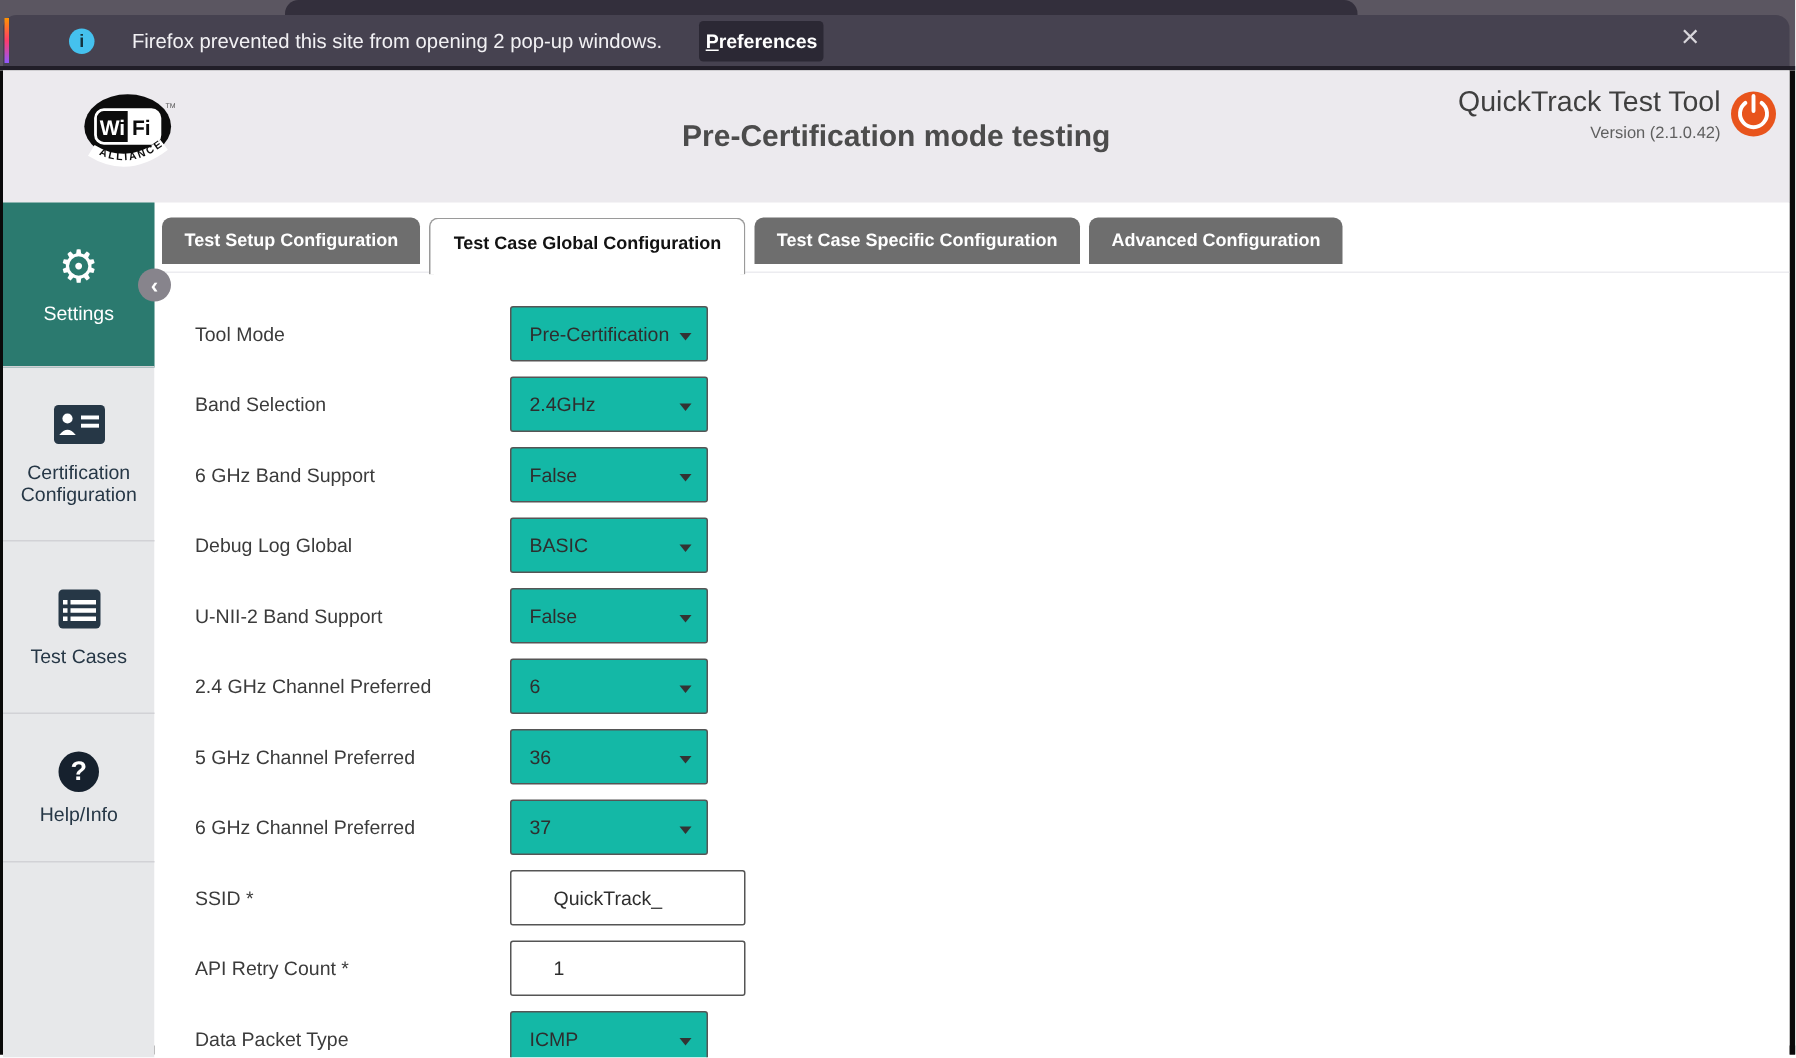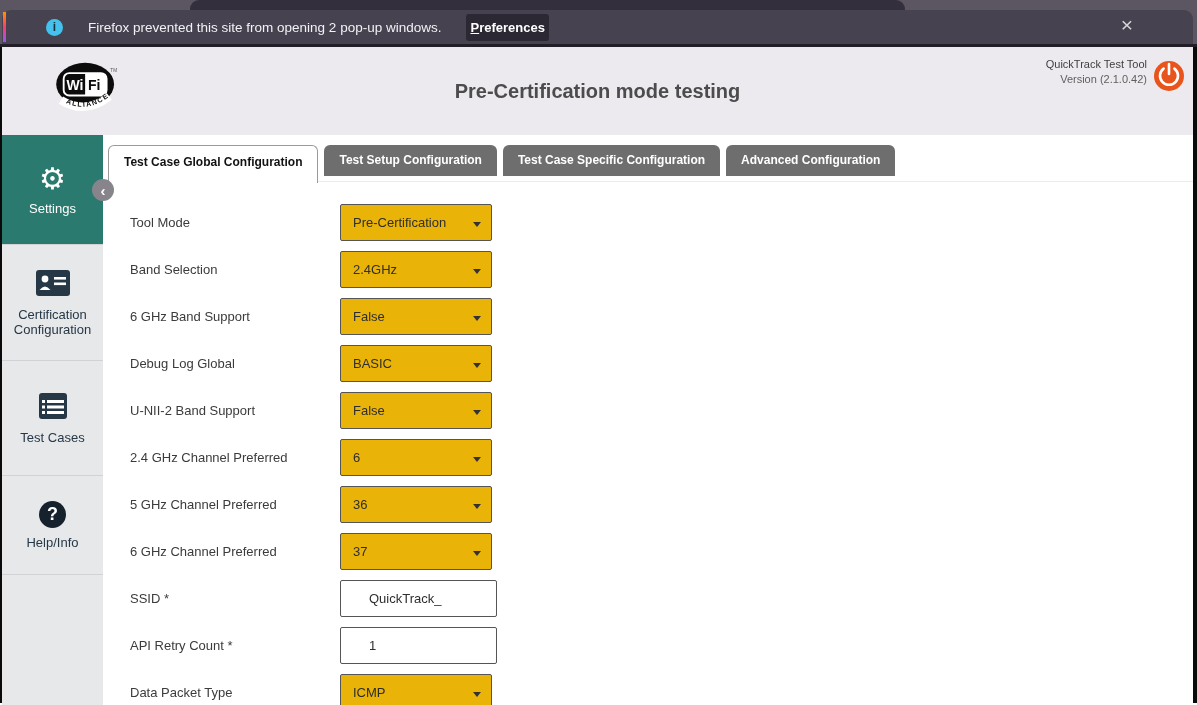--- a/index.html
+++ b/index.html
@@ -30,21 +30,21 @@
   
   #window { height:656px; border-left:2px solid #0a0a0a; border-right:4px solid #0a0a0a;
             border-bottom:6px solid #0a0a0a; background:#fff; position:relative; }
 
   
   #header { height:88px; background:#eceaee; position:relative; display:flex; align-items:center;padding-left:36px; }
   .logo-wrap { margin-left:16px; }
   .page-title { position:absolute; left:0; right:0; text-align:center; font-size:20px;
                 font-weight:bold; color:#4c4c4c; }
   .hdr-right { position:absolute; right:46px; top:11px; text-align:right; }
-  .app-name { font-size:11px; color:#3f3f3f; }
+  .app-name { font-size:19px; color:#3f3f3f; }
   .app-version { font-size:11px; color:#5f5f5f; margin-top:3px; }
   .power-wrap { position:absolute; right:8px; top:13px; cursor:pointer; }
 
   
   #main { display:flex; height:582px; }
 
   
   #sidebar { width:101px; background:#e7e8ea; flex:0 0 auto; }
   .side-item { position:relative; border-bottom:1px solid #d2d2d6; display:flex;
                flex-direction:column; align-items:center; justify-content:center; gap:7px;
@@ -70,21 +70,21 @@
                    background:#ececf0; }
   .tab { background:#6e6e6e; color:#fff; font-size:12px; font-weight:bold; padding:0 15px;
          height:31px; line-height:31px; border-radius:6px 6px 0 0; cursor:pointer;
          white-space:nowrap; }
   .tab.active { background:#fff; color:#121212; border:1px solid #9a9a9a; border-bottom:none;
                 height:38px; line-height:33px; position:relative; z-index:2; }
 
   .form { padding:17px 0 0 27px; }
   .frow { display:flex; align-items:center; height:47px; }
   .frow label { width:210px; font-size:13px; color:#3b3b3b; }
-  .sel { width:152px; height:37px; border:1.5px solid #555; border-radius:2px; background:#eab308;
+  .sel { width:132px; height:37px; border:1.5px solid #555; border-radius:2px; background:#14b8a6;
          display:flex; align-items:center; padding:0 22px 0 12px; font-size:13px; color:#2e2e2e;
          position:relative; cursor:pointer; }
   .sel .arrow { position:absolute; right:10px; top:17px; width:0; height:0;
                 border-left:4.5px solid transparent; border-right:4.5px solid transparent;
                 border-top:5.5px solid #333; }
   .tin { width:157px; height:37px; border:1.5px solid #555; border-radius:2px; background:#fff;
          font-size:13px; color:#2e2e2e; padding:0 10px 0 28px;
          font-family:"Liberation Sans",sans-serif; }
 </style>
 </head>
@@ -170,22 +170,22 @@
           <span>Test Cases</span>
         </div>
         <div class="side-item help">
           <span class="help-circle">?</span>
           <span>Help/Info</span>
         </div>
       </div>
 
       <div id="content">
         <div class="tabbar">
+          <div class="tab">Test Setup Configuration</div>
           <div class="tab active">Test Case Global Configuration</div>
-          <div class="tab">Test Setup Configuration</div>
           <div class="tab">Test Case Specific Configuration</div>
           <div class="tab">Advanced Configuration</div>
         </div>
 
         <div class="form">
 
           <div class="frow">
             <label>Tool Mode</label>
             <div class="sel">
               <span>Pre-Certification</span>

